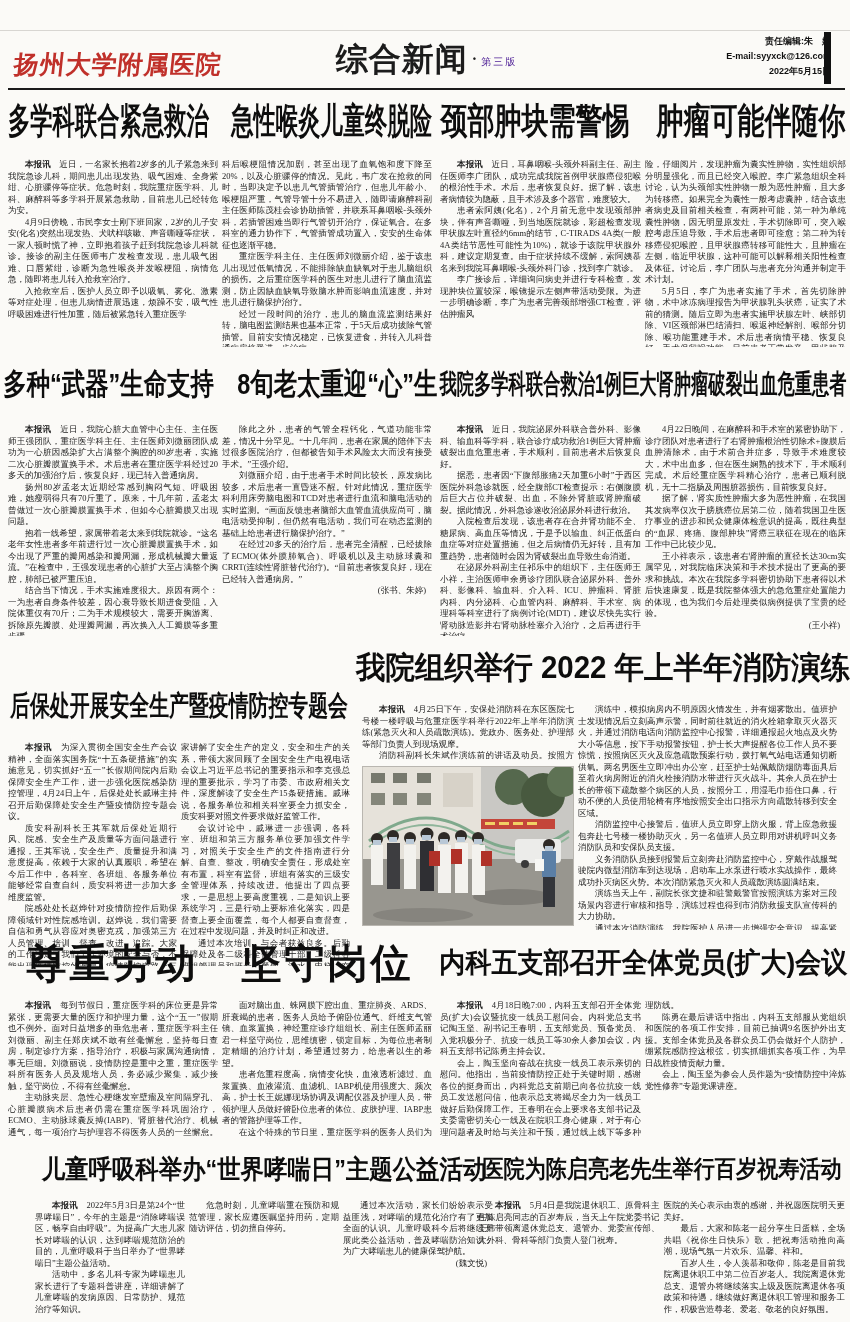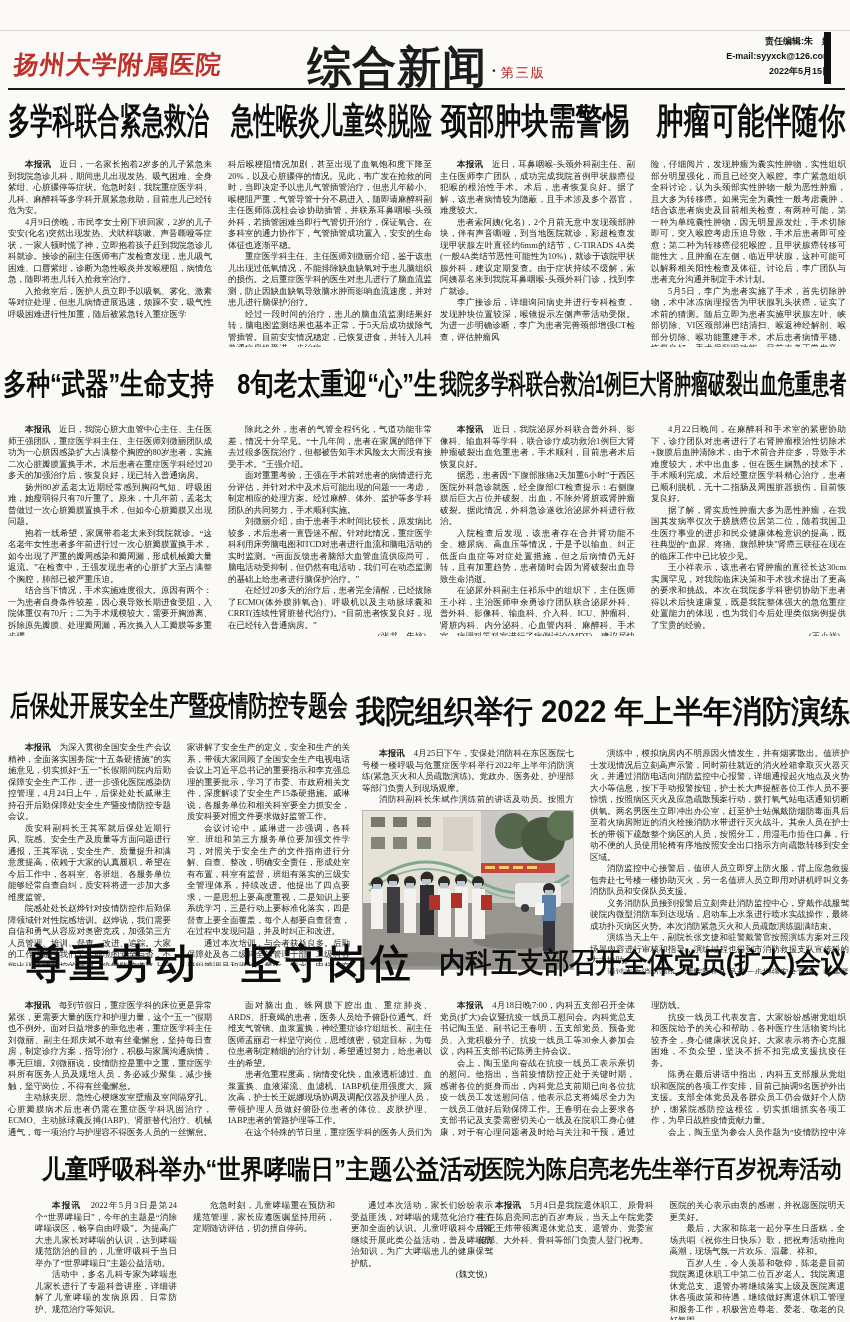--- a/index.html
+++ b/index.html
@@ -4,33 +4,33 @@
 <style>
   html,body{margin:0;padding:0;background:#e8e8e8;}
   .page{position:relative;width:850px;height:1322px;margin:0 auto;background:#fbfaf7;
         font-family:"Liberation Serif","DejaVu Serif",serif;color:#1c1c1c;overflow:hidden;}
   
   .topline{position:absolute;left:0;top:30px;width:850px;height:1px;background:#d8d6d2;}
   .masthead{position:absolute;left:8px;top:34px;width:837px;height:50px;}
   .logo{position:absolute;left:6px;top:14px;font-size:25px;font-weight:bold;color:#c0302a;
         font-family:"Liberation Serif",serif;transform:skewX(-6deg);letter-spacing:1px;}
   .sec{position:absolute;left:0;right:0;top:4px;text-align:center;white-space:nowrap;}
-  .sec .t{font-size:44px;font-weight:900;font-family:"Liberation Sans","DejaVu Sans",sans-serif;letter-spacing:1px;}
+  .sec .t{font-size:32px;font-weight:900;font-family:"Liberation Sans","DejaVu Sans",sans-serif;letter-spacing:1px;}
   .sec .b{font-size:16px;font-weight:900;vertical-align:6px;}
-  .sec .e{font-size:13px;color:#b91c1c;vertical-align:5px;letter-spacing:2px;}
+  .sec .e{font-size:10px;color:#4c1d95;vertical-align:5px;letter-spacing:2px;}
   .hinfo{position:absolute;right:14px;top:0;text-align:right;font-size:9px;font-weight:bold;
          line-height:15px;font-family:"Liberation Sans",sans-serif;color:#111;}
   .hbar{position:absolute;right:0;top:-2px;width:7px;height:52px;background:#111;}
   .mainrule{position:absolute;left:8px;top:88px;width:837px;height:2px;background:#1b1b1b;}
   
   .art{position:absolute;}
   .headline{display:flex;justify-content:center;align-items:center;overflow:visible;white-space:nowrap;}
   .headline span{font-family:"Liberation Sans","DejaVu Sans",sans-serif;font-weight:900;color:#0d0d0d;
                  display:inline-block;transform-origin:center;}
-  .cols{display:flex;gap:16px;}
+  .cols{display:flex;gap:4px;}
   .col{flex:1;overflow:hidden;font-size:8.5px;line-height:11.5px;text-align:justify;}
   .col p{margin:0;text-indent:2em;}
   .col p.cont{text-indent:0;}
   .col p b{font-family:"Liberation Sans",sans-serif;}
   .col p.byline{text-align:right;text-indent:0;padding-right:6px;}
   
   #a1 .headline{height:52px;} #a1 .headline span{font-size:36px;transform:scaleX(.62);}
   #a2 .headline{height:52px;} #a2 .headline span{font-size:36px;transform:scaleX(.75);}
   #a3 .headline{height:48px;} #a3 .headline span{font-size:30px;transform:scaleX(.78);}
   #a4 .headline{height:48px;} #a4 .headline span{font-size:27px;transform:scaleX(.64);}
@@ -41,21 +41,21 @@
   #a9 .headline{height:42px;} #a9 .headline span{font-size:26px;transform:scaleX(.9);}
   #a10 .headline{height:42px;} #a10 .headline span{font-size:24px;transform:scaleX(.88);}
   
   #a1{left:8px;top:95px;width:424px;}   #a1 .col{height:188px;}
   #a2{left:440px;top:95px;width:406px;} #a2 .col{height:188px;}
   #a1 .cols,#a2 .cols{margin-top:12px;}
   #a3{left:8px;top:360px;width:424px;}   #a3 .col{height:212px;}
   #a4{left:440px;top:360px;width:406px;} #a4 .col{height:212px;}
   #a3 .cols,#a4 .cols{margin-top:16px;}
   #a5{left:8px;top:684px;width:342px;}  #a5 .col{height:224px;}
-  #a6{left:362px;top:646px;width:483px;margin-top:44px;}
+  #a6{left:362px;top:646px;width:483px;}
   #a5 .cols,#a6 .cols{margin-top:14px;}
   #a6 .fd-left{width:212px;flex:none;}
   #a6 .fd-left .col{height:58px;}
   #a6 .fd-right{width:259px;flex:none;height:226px;}
   .photo{display:block;margin-top:4px;border:1px solid #b9b6b0;}
   #a7{left:8px;top:938px;width:424px;}   #a7 .col{height:136px;}
   #a8{left:440px;top:938px;width:406px;} #a8 .col{height:136px;}
   #a7 .cols,#a8 .cols{margin-top:12px;}
   #a9{left:8px;top:1148px;width:458px;margin-left:27px;}   #a9 .col{height:120px;}
   #a10{left:478px;top:1148px;width:367px;} #a10 .col{height:120px;}
@@ -124,21 +124,20 @@
       </div>
     <div class="cols">
       <div class="col">
           <p><b>本报讯</b>　近日，我院心脏大血管中心主任、主任医师王强团队，重症医学科主任、主任医师刘微丽团队成功为一心脏因感染扩大占满整个胸腔的80岁患者，实施二次心脏瓣膜置换手术。术后患者在重症医学科经过20多天的加强治疗后，恢复良好，现已转入普通病房。</p>
           <p>扬州80岁孟老太近期经常感到胸闷气短、呼吸困难，她瘦弱得只有70斤重了。原来，十几年前，孟老太曾做过一次心脏瓣膜置换手术，但如今心脏瓣膜又出现问题。</p>
           <p>抱着一线希望，家属带着老太来到我院就诊。“这名老年女性患者多年前进行过一次心脏瓣膜置换手术，如今出现了严重的瓣周感染和瓣周漏，形成机械瓣大量返流。”在检查中，王强发现患者的心脏扩大至占满整个胸腔，肺部已被严重压迫。</p>
           <p>结合当下情况，手术实施难度很大。原因有两个：一为患者自身条件较差，因心衰导致长期进食受阻，入院体重仅有70斤；二为手术规模较大，需要开胸游离、拆除原先瓣膜、处理瓣周漏，再次换入人工瓣膜等多重步骤。</p>
         </div>
       <div class="col">
           <p>除此之外，患者的气管全程钙化，气道功能非常差，情况十分罕见。“十几年间，患者在家属的陪伴下去过很多医院治疗，但都被告知手术风险太大而没有接受手术。”王强介绍。</p>
-          <p>面对重重考验，王强在手术前对患者的病情进行充分评估，并针对术中及术后可能出现的问题一一考虑，制定相应的处理方案。经过麻醉、体外、监护等多学科团队的共同努力，手术顺利实施。</p>
           <p>刘微丽介绍，由于患者手术时间比较长，原发病比较多，术后患者一直昏迷不醒。针对此情况，重症医学科利用床旁脑电图和TCD对患者进行血流和脑电活动的实时监测。“画面反馈患者脑部大血管血流供应尚可，脑电活动受抑制，但仍然有电活动，我们可在动态监测的基础上给患者进行脑保护治疗。”</p>
           <p>在经过20多天的治疗后，患者完全清醒，已经拔除了ECMO(体外膜肺氧合)、呼吸机以及主动脉球囊和CRRT(连续性肾脏替代治疗)。“目前患者恢复良好，现在已经转入普通病房。”</p>
           <p class="byline">(张书、朱婷)</p>
         </div>
     </div>
   </div>
 
   <div class="art" id="a4">
     <div class="headline">
         <span>我院多学科联合救治1例巨大肾肿瘤破裂出血危重患者</span>
@@ -279,21 +278,20 @@
     <div class="headline">
         <span>内科五支部召开全体党员(扩大)会议</span>
       </div>
     <div class="cols">
       <div class="col">
           <p><b>本报讯</b>　4月18日晚7:00，内科五支部召开全体党员(扩大)会议暨抗疫一线员工慰问会。内科党总支书记陶玉坚、副书记王春明，五支部党员、预备党员、入党积极分子、抗疫一线员工等30余人参加会议，内科五支部书记陈勇主持会议。</p>
           <p>会上，陶玉坚向奋战在抗疫一线员工表示亲切的慰问。他指出，当前疫情防控正处于关键时期，感谢各位的挺身而出，内科党总支前期已向各位抗疫一线员工发送慰问信，他表示总支将竭尽全力为一线员工做好后勤保障工作。王春明在会上要求各支部书记及支委需密切关心一线及在院职工身心健康，对于有心理问题者及时给与关注和干预，通过线上线下等多种渠道提供心理疏导服务，筑牢抗疫心</p>
         </div>
       <div class="col">
           <p class="cont">理防线。</p>
-          <p>抗疫一线员工代表发言。大家纷纷感谢党组织和医院给予的关心和帮助，各种医疗生活物资均比较齐全，身心健康状况良好。大家表示将齐心克服困难，不负众望，坚决不折不扣完成支援抗疫任务。</p>
           <p>陈勇在最后讲话中指出，内科五支部服从党组织和医院的各项工作安排，目前已抽调9名医护外出支援。支部全体党员及各群众员工仍会做好个人防护，绷紧院感防控这根弦，切实抓细抓实各项工作，为早日战胜疫情贡献力量。</p>
           <p>会上，陶玉坚为参会人员作题为“疫情防控中淬炼党性修养”专题党课讲座。</p>
         </div>
     </div>
   </div>
 
   <div class="art" id="a9">
     <div class="headline">
         <span>儿童呼吸科举办“世界哮喘日”主题公益活动</span>
       </div>

